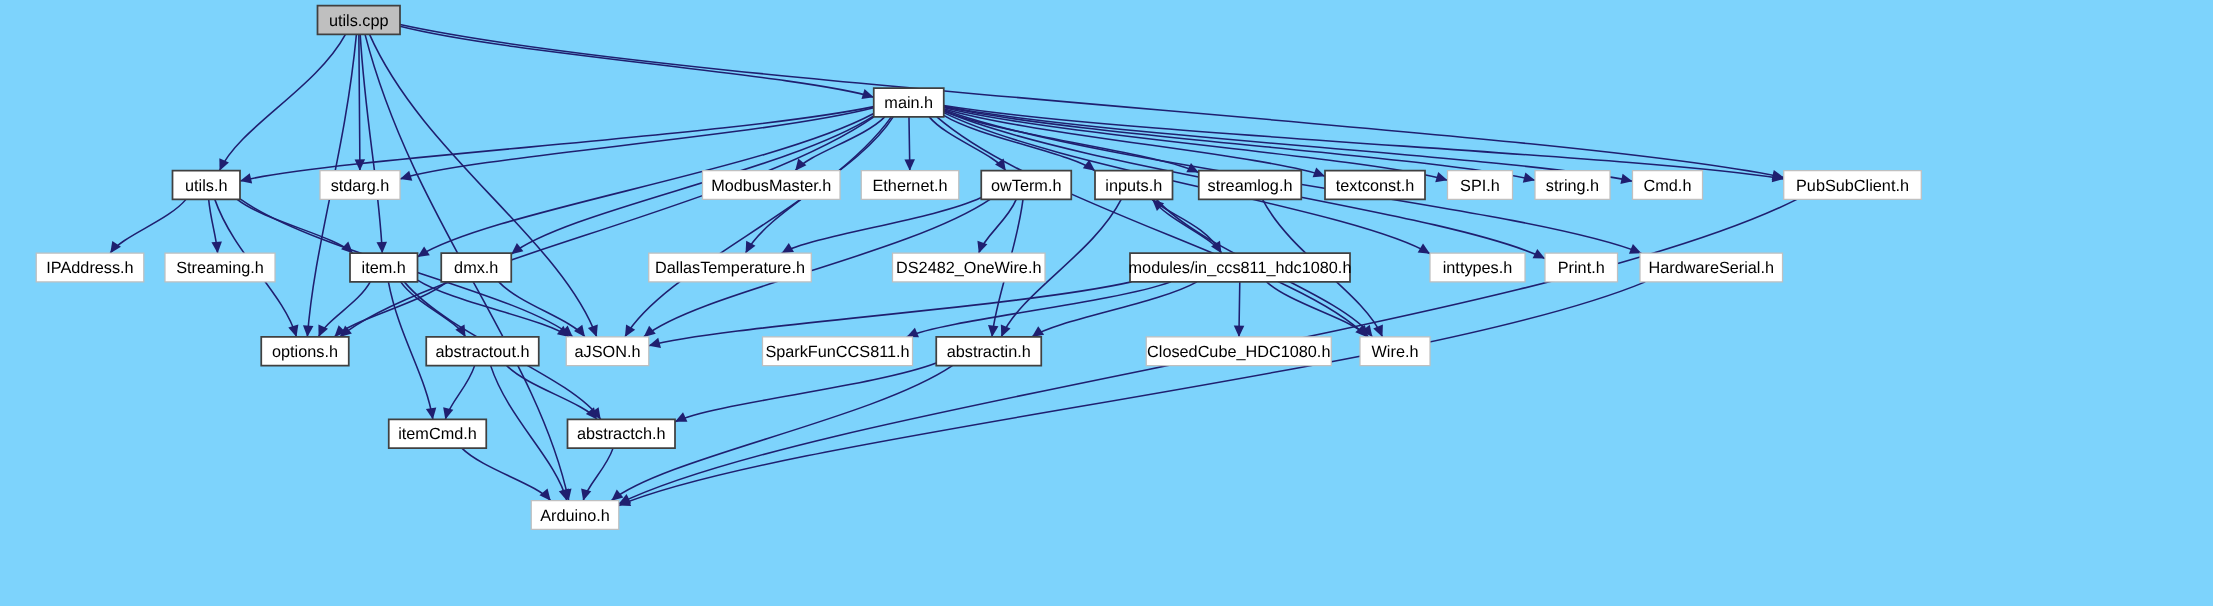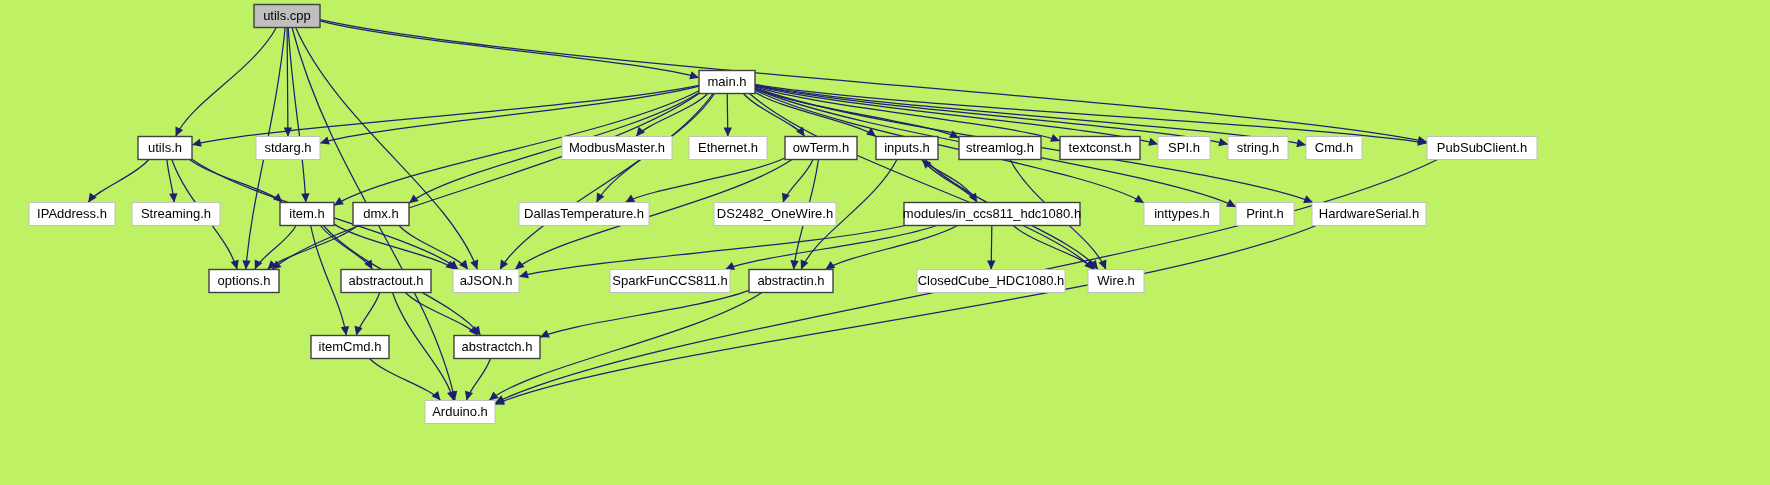--- a/index.html
+++ b/index.html
@@ -4,21 +4,21 @@
 <style>
   html, body {
     margin: 0;
     padding: 0;
     background: #ffffff;
   }
   #graph-root {
     position: relative;
     width: 1770px;
     height: 485px;
-    background: #bef264;
+    background: #7dd3fc;
     font-family: "Liberation Sans", sans-serif;
   }
   svg.graph-canvas {
     display: block;
     width: 1770px;
     height: 485px;
   }
   .node-rect {
     fill: #ffffff;
     stroke: #c0c0c0;

